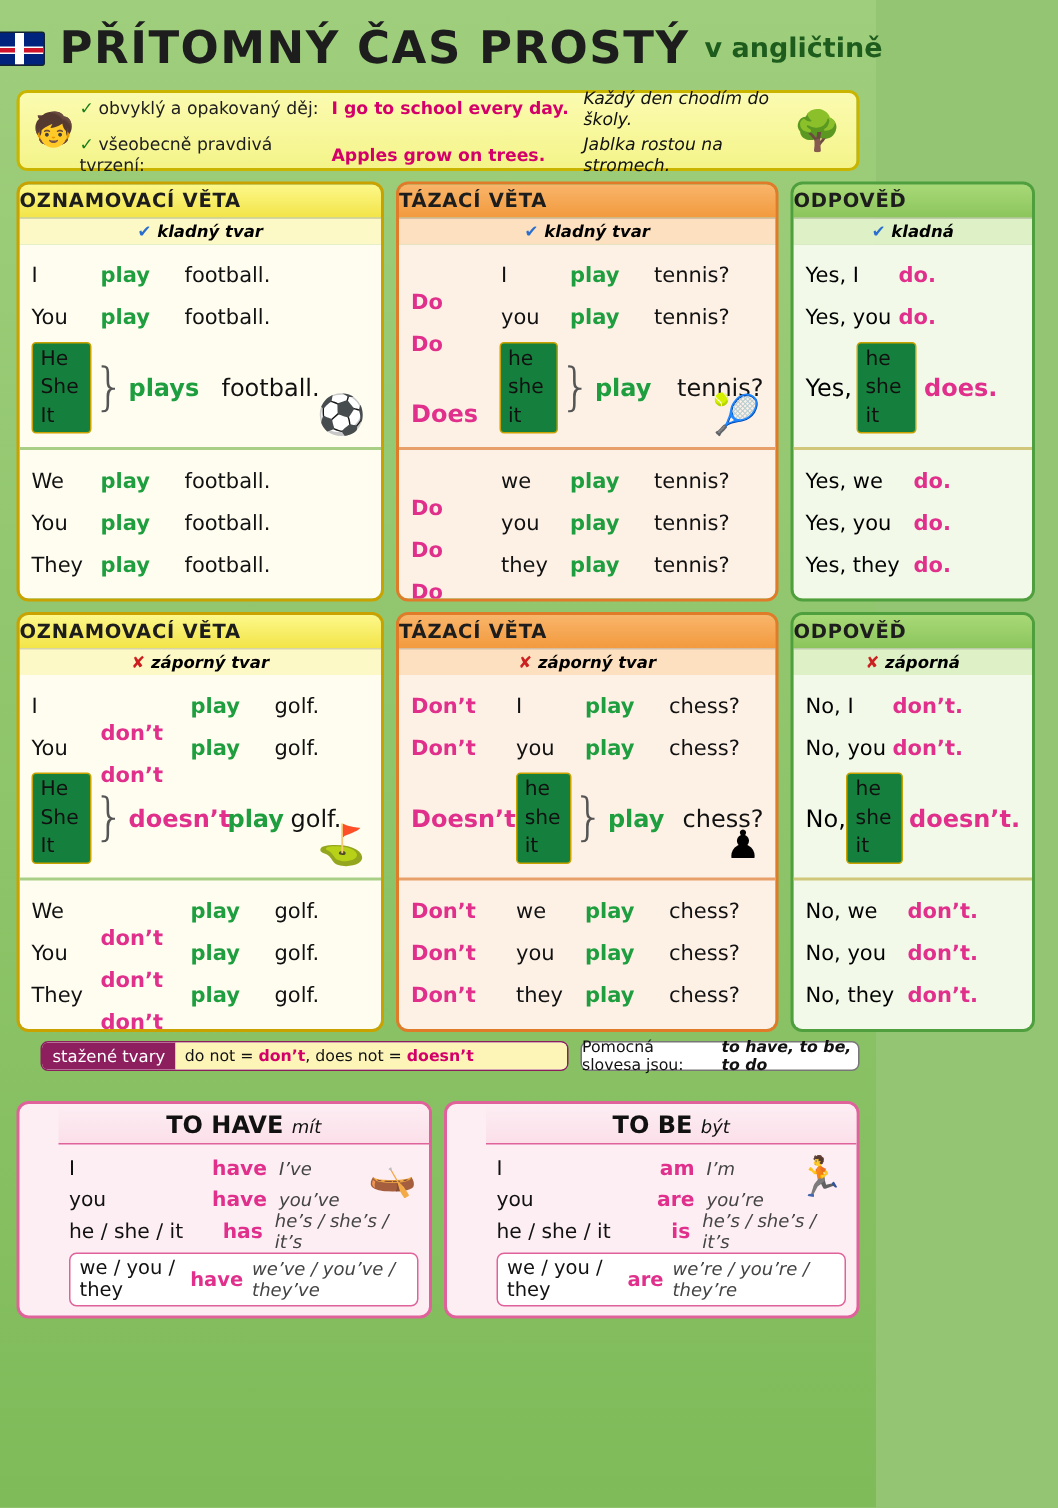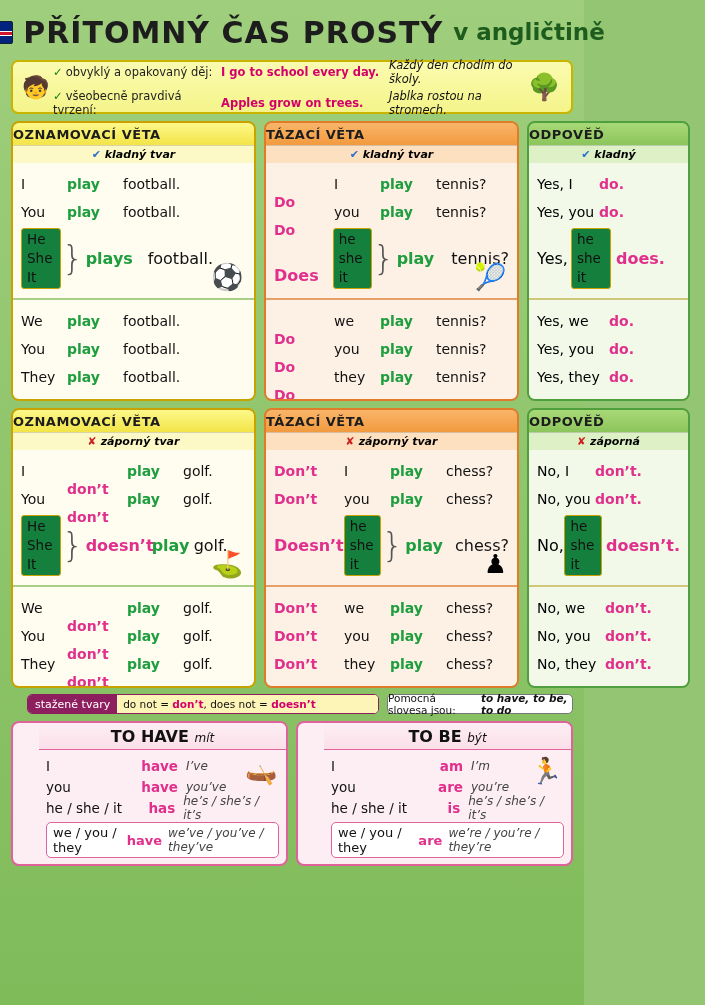--- a/index.html
+++ b/index.html
@@ -31,21 +31,21 @@
   .flag:before { left:0; top:9px; width:100%; height:5px; }
   .flag:after { left:13px; top:0; width:6px; height:100%; }
   .flag i { position:absolute; background:#cf142b; }
   .flag i.h { left:0; top:10.5px; width:100%; height:2.6px; }
   .flag i.v { left:14.6px; top:0; width:2.8px; height:100%; }
   .main-title {
     font-size: 30px; font-weight: bold; color: #1d1d1d;
     letter-spacing: 1px; white-space: nowrap;
   }
   .sub-title {
-    font-size: 23px; font-weight: bold; color:#1d5c1d; white-space: nowrap;
+    font-size: 18px; font-weight: bold; color:#1d5c1d; white-space: nowrap;
   }
 
   
   .intro {
     background: linear-gradient(180deg,#fbfbb0,#f4f48a);
     border: 2px solid #c9b400; border-radius: 7px;
     height: 54px; display:flex; align-items:center; padding: 3px 6px;
     margin-bottom: 7px;
   }
   .intro-icon { width: 34px; text-align:center; font-size: 22px; flex:0 0 34px;}
@@ -113,21 +113,21 @@
     padding:1px 5px; font-size:13.5px; line-height:19px; color:#111;
     display:flex; flex-direction:column; width: 40px;
   }
   .brace { font-size: 34px; color:#555; margin: 0 2px 0 1px; font-weight: 300; }
   .grp-row { display:flex; align-items:center; height: 64px; }
 
   .pic { font-size: 26px; }
   .pic-right { position:absolute; right:10px; bottom:6px; }
 
   
-  .strips { display:flex; gap:8px; margin-top:-1px; margin-bottom: 7px; padding-left: 16px; }
+  .strips { display:flex; gap:8px; margin-top:-1px; margin-bottom: 20px; padding-left: 16px; }
   .strip-left {
     display:flex; align-items:center; border-radius:5px; overflow:hidden;
     border:1px solid #8b1f5e; height: 20px; flex: 0 0 352px; background:#fff;
   }
   .strip-tag {
     background:#8e1f5e; color:#fff; font-size:11px; padding: 2px 7px; height:100%;
     display:flex; align-items:center; font-weight:500;
   }
   .strip-val { font-size:10.5px; color:#111; padding: 0 6px; background:#fdf4b8; flex:1; height:100%; display:flex; align-items:center;}
   .strip-val b { color:#d4006a; }
@@ -307,21 +307,21 @@
           </div>
         </div>
       </div>
     </div>
 
     <div class="block">
       <div class="panel green">
         <div class="panel-head head-green">ODPOVĚĎ</div>
         <div class="panel-sub sub-green">
           <span style="color:#2a6fd0">✔</span>
-          <span>kladný</span>
+          <span>kladná</span>
         </div>
         <div class="body-green">
           <div class="sec">
             <div class="row">
               <span style="width:62px">Yes, I</span>
               <span class="pink">do.</span>
             </div>
             <div class="row">
               <span style="width:62px">Yes, you</span>
               <span class="pink">do.</span>

